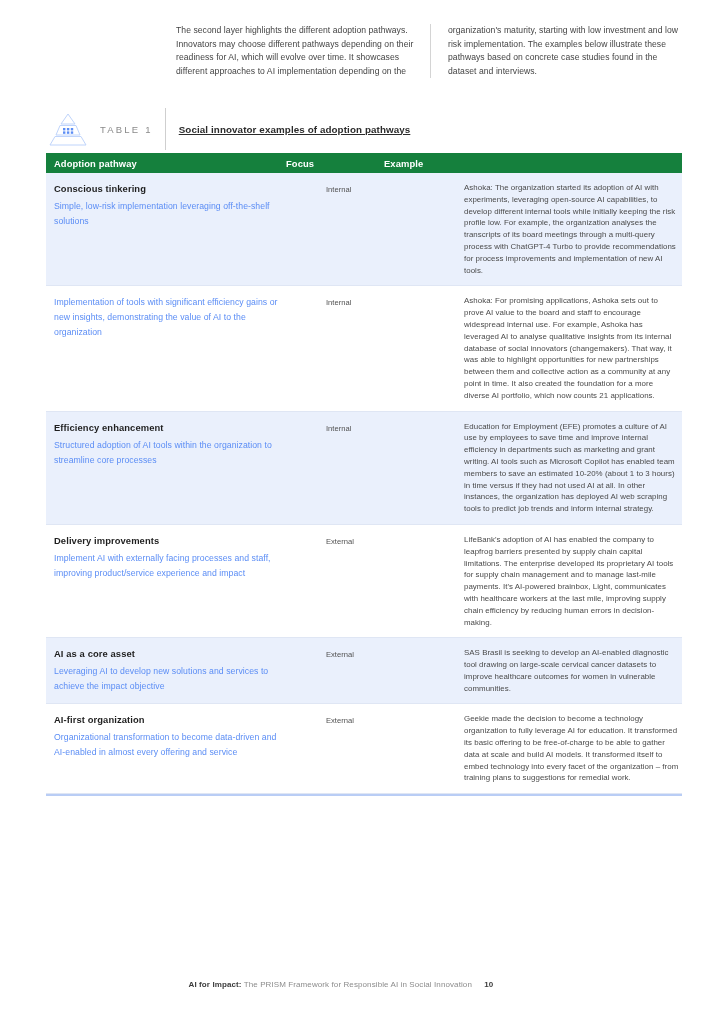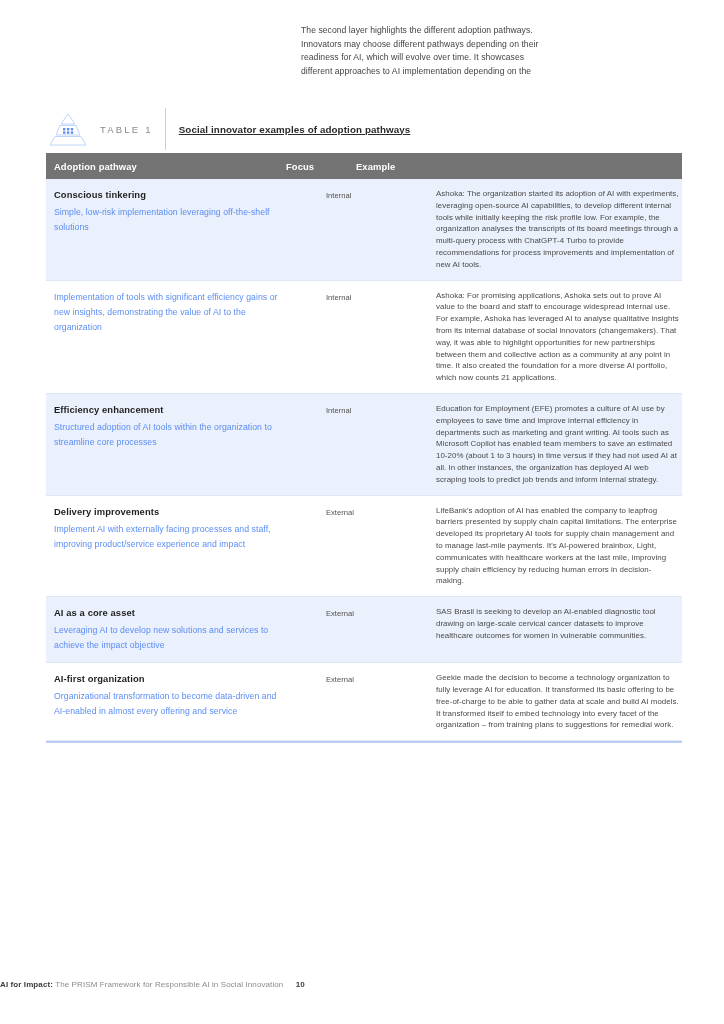--- a/index.html
+++ b/index.html
@@ -83,42 +83,42 @@
   }
 
   
   .table {
     position: absolute;
     left: 46px;
     top: 153px;
     width: 636px;
   }
   .thead {
-    background: #737373;
+    background: #15803d;
     color: #ffffff;
     display: flex;
-    height: 26px;
+    height: 20px;
     align-items: center;
     font-size: 9.4px;
     font-weight: bold;
     letter-spacing: .1px;
   }
   .row {
     display: flex;
     border-bottom: 1px solid #dfe6f4;
     padding-top: 9px;
     padding-bottom: 9px;
     gap: 40px;
   }
   .row.tint { background: #eaf0fc; }
   .row.plain { background: #ffffff; }
 
   .c1 { width: 240px; flex: 0 0 240px; padding-left: 8px; box-sizing: border-box; }
   .c2 { width: 70px;  flex: 0 0 70px; }
-  .c3 { flex: 1 1 auto; padding-right: 3px; }
+  .c3 { flex: 1 1 auto; padding-right: 3px; margin-left: 28px; }
 
   .thead .c1 { padding-left: 8px; }
 
   .pathway-title {
     font-size: 9.4px;
     font-weight: bold;
     color: #1f1f1f;
     line-height: 13px;
     margin-bottom: 4px;
     letter-spacing: .1px;
@@ -146,41 +146,42 @@
     height: 2px;
     background: #b9cdf5;
   }
 
   
   .footer {
     position: absolute;
     left: 0;
     right: 0;
     top: 980px;
-    text-align: left;
+    text-align: center;
     padding-right: 42px;
     font-size: 8px;
     color: #8c8c8c;
     letter-spacing: .1px;
   }
   .footer b {
     color: #3c3c3c;
     font-weight: bold;
   }
   .footer .pageno {
     color: #3c3c3c;
     font-weight: bold;
     margin-left: 10px;
   }
 </style>
 </head>
 <body>
 
 <div class="intro">
   <div class="intro-col left">The second layer highlights the different adoption pathways. Innovators may choose different pathways depending on their readiness for AI, which will evolve over time. It showcases different approaches to AI implementation depending on the</div>
+  <div class="intro-col right">organization's maturity, starting with low investment and low risk implementation. The examples below illustrate these pathways based on concrete case studies found in the dataset and interviews.</div>
 </div>
 
 <div class="caption-row">
   <svg class="pyramid-icon" viewBox="0 0 44 36">
     <polygon points="22,3 29,13 15,13" fill="none" stroke="#bfd4fb" stroke-width="1"></polygon>
     <polygon points="14,14.5 30,14.5 34,24 10,24" fill="none" stroke="#bfd4fb" stroke-width="1"></polygon>
     <polygon points="9,25.5 35,25.5 40,34 4,34" fill="none" stroke="#bfd4fb" stroke-width="1"></polygon>
     <rect x="17" y="17" width="2.4" height="2.4" fill="#5b8df5"></rect>
     <rect x="20.9" y="17" width="2.4" height="2.4" fill="#5b8df5"></rect>
     <rect x="24.8" y="17" width="2.4" height="2.4" fill="#5b8df5"></rect>

